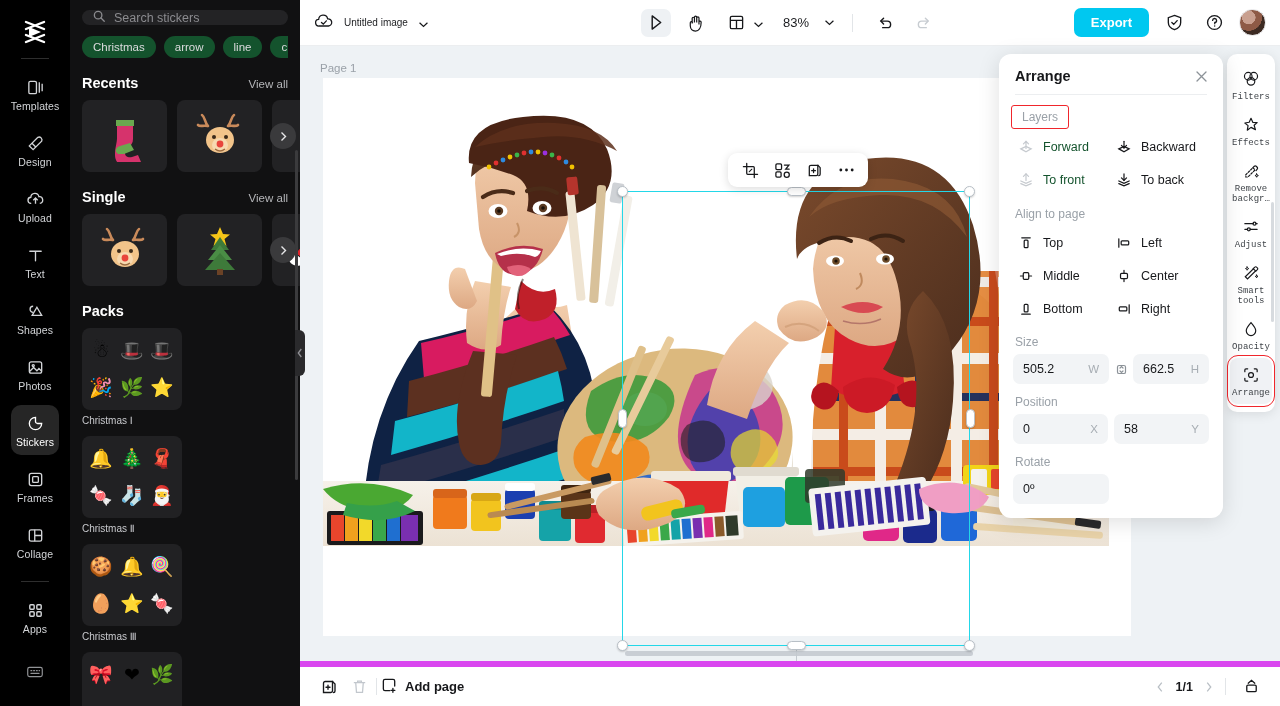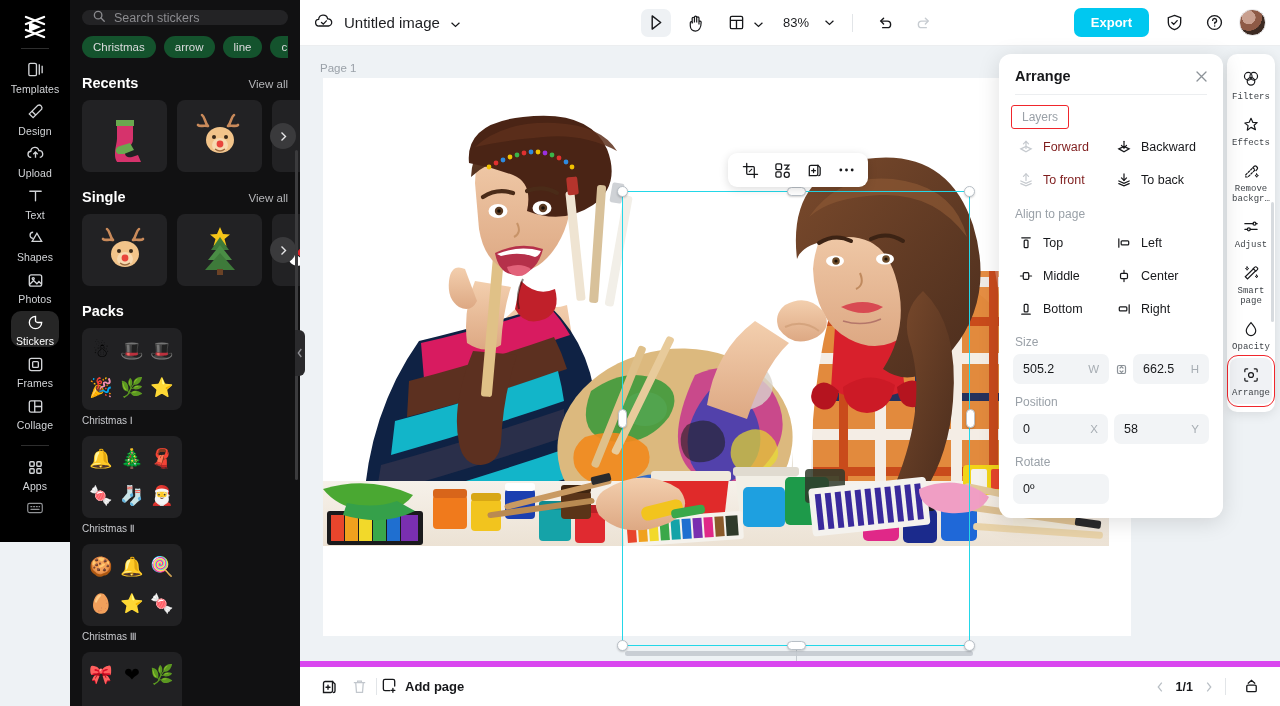--- a/index.html
+++ b/index.html
@@ -6,21 +6,21 @@
   html, body {
     width: 1280px; height: 706px;
     overflow: hidden;
     font-family: "Liberation Sans", sans-serif;
     background: #eef2f5;
   }
   .app { position: relative; width: 1280px; height: 706px; display: flex; }
 
   
   .rail {
-    width: 70px; height: 542px; background: #000;
+    width: 70px; height: 706px; background: #000;
     display: flex; flex-direction: column; align-items: center;
     flex: 0 0 70px; position: relative; z-index: 40;
   }
   .rail-logo { margin-top: 14px; width: 40px; height: 36px; display:flex; align-items:center; justify-content:center; }
   .rail-div { width: 28px; height: 1px; background: #2e2e2e; margin: 8px 0 10px; }
   .rail-item {
     width: 48px; height: 50px; border-radius: 10px; margin-bottom: 6px;
     display: flex; flex-direction: column; align-items: center; justify-content: center;
     color: #d3d5d8; cursor: pointer; gap: 3px;
   }
@@ -91,21 +91,21 @@
 
   
   .main { flex: 1 1 auto; height: 706px; display: flex; flex-direction: column; background: #fff; position: relative; }
 
   
   .topbar {
     height: 46px; flex: 0 0 46px; background: #fff; display: flex; align-items: center;
     padding: 0 14px; border-bottom: 1px solid #eceef0; position: relative;
   }
   .doc-title { display: flex; align-items: center; gap: 10px; }
-  .doc-name { font-size: 15px; color: #1c1d20; }
+  .doc-name { font-size: 10px; color: #1c1d20; }
   .tb-center {
     position: absolute; left: 50%; transform: translateX(-50%);
     display: flex; align-items: center; gap: 9px;
   }
   .tb-btn {
     width: 30px; height: 28px; border-radius: 7px; display: flex;
     align-items: center; justify-content: center; cursor: pointer; color: #1c1d20;
   }
   .tb-btn.sel { background: #eef1f4; }
   .tb-combo { display: flex; align-items: center; gap: 2px; cursor: pointer; padding: 0 2px; }
@@ -182,21 +182,21 @@
   .ar-title { font-size: 14.5px; font-weight: 700; color: #17181b; }
   .ar-close { margin-left: auto; cursor: pointer; color: #8c9298; display:flex; }
   .ar-rule { height: 1px; background: #eceef0; margin: 0 16px; }
   .ar-sec-lbl { font-size: 12px; color: #9aa1a8; padding: 12px 16px 6px; display: inline-block; }
   .ar-sec-lbl.boxed { border: 1.5px solid #f0262c; border-radius: 3px; padding: 4px 10px; margin: 10px 0 2px 12px; }
   .ar-grid { display: grid; grid-template-columns: 1fr 1fr; padding: 0 14px; row-gap: 2px; }
   .ar-opt {
     display: flex; align-items: center; gap: 9px; padding: 7px 4px;
     font-size: 12.5px; color: #17181b; cursor: pointer; border-radius: 6px;
   }
-  .ar-opt.disabled { color: #7f1d1d; cursor: default; text-align: right; }
+  .ar-opt.disabled { color: #14532d; cursor: default; text-align: right; }
   .ar-opt .ar-ico { width: 17px; height: 17px; display:flex; align-items:center; justify-content:center; flex:0 0 17px; }
   .fld-lbl { font-size: 12px; color: #9aa1a8; padding: 0 16px; margin-top: 11px; margin-bottom: 5px; }
   .fld-row { display: flex; gap: 6px; padding: 0 14px; align-items: center; }
   .fld {
     background: #f2f4f6; border-radius: 7px; height: 30px; flex: 1 1 0;
     display: flex; align-items: center; padding: 0 10px;
   }
   .fld input {
     background: transparent; border: none; outline: none; width: 100%;
     font-size: 12.5px; color: #17181b; font-family: inherit;
@@ -1159,21 +1159,21 @@
       </div>
       <div class="tr-item">
         <span class="tr-ico">
           <svg width="18" height="18" viewBox="0 0 19 19" fill="none" stroke="#17181b" stroke-width="1.25" stroke-linecap="round">
             <path d="M4 15 L12.5 6.5 L14.8 8.8 L6.3 17.3Z" transform="translate(-0.5,-1.5)"></path>
             <path d="M11.8 5 L13.5 3.3 a1.3 1.3 0 0 1 1.9 0 l.8.8 a1.3 1.3 0 0 1 0 1.9 L14.4 7.6"></path>
             <path d="M5.4 3l.5 1.3L7.2 4.8l-1.3.5L5.4 6.6 4.9 5.3 3.6 4.8 4.9 4.3Z" stroke-width=".9"></path>
             <path d="M15.4 11.6l.4 1.1 1.1.4-1.1.4-.4 1.1-.4-1.1-1.1-.4 1.1-.4Z" stroke-width=".9"></path>
           </svg>
         </span>
-        <span class="tr-lbl">Smart page</span>
+        <span class="tr-lbl">Smart tools</span>
       </div>
       <div class="tr-item">
         <span class="tr-ico">
           <svg width="18" height="18" viewBox="0 0 19 19" fill="none" stroke="#17181b" stroke-width="1.25">
             <path d="M9.5 2.8 C9.5 2.8 4.5 8.4 4.5 11.4 a5 5 0 0 0 10 0 C14.5 8.4 9.5 2.8 9.5 2.8Z"></path>
           </svg>
         </span>
         <span class="tr-lbl">Opacity</span>
       </div>
       <div class="tr-item active highlight">

